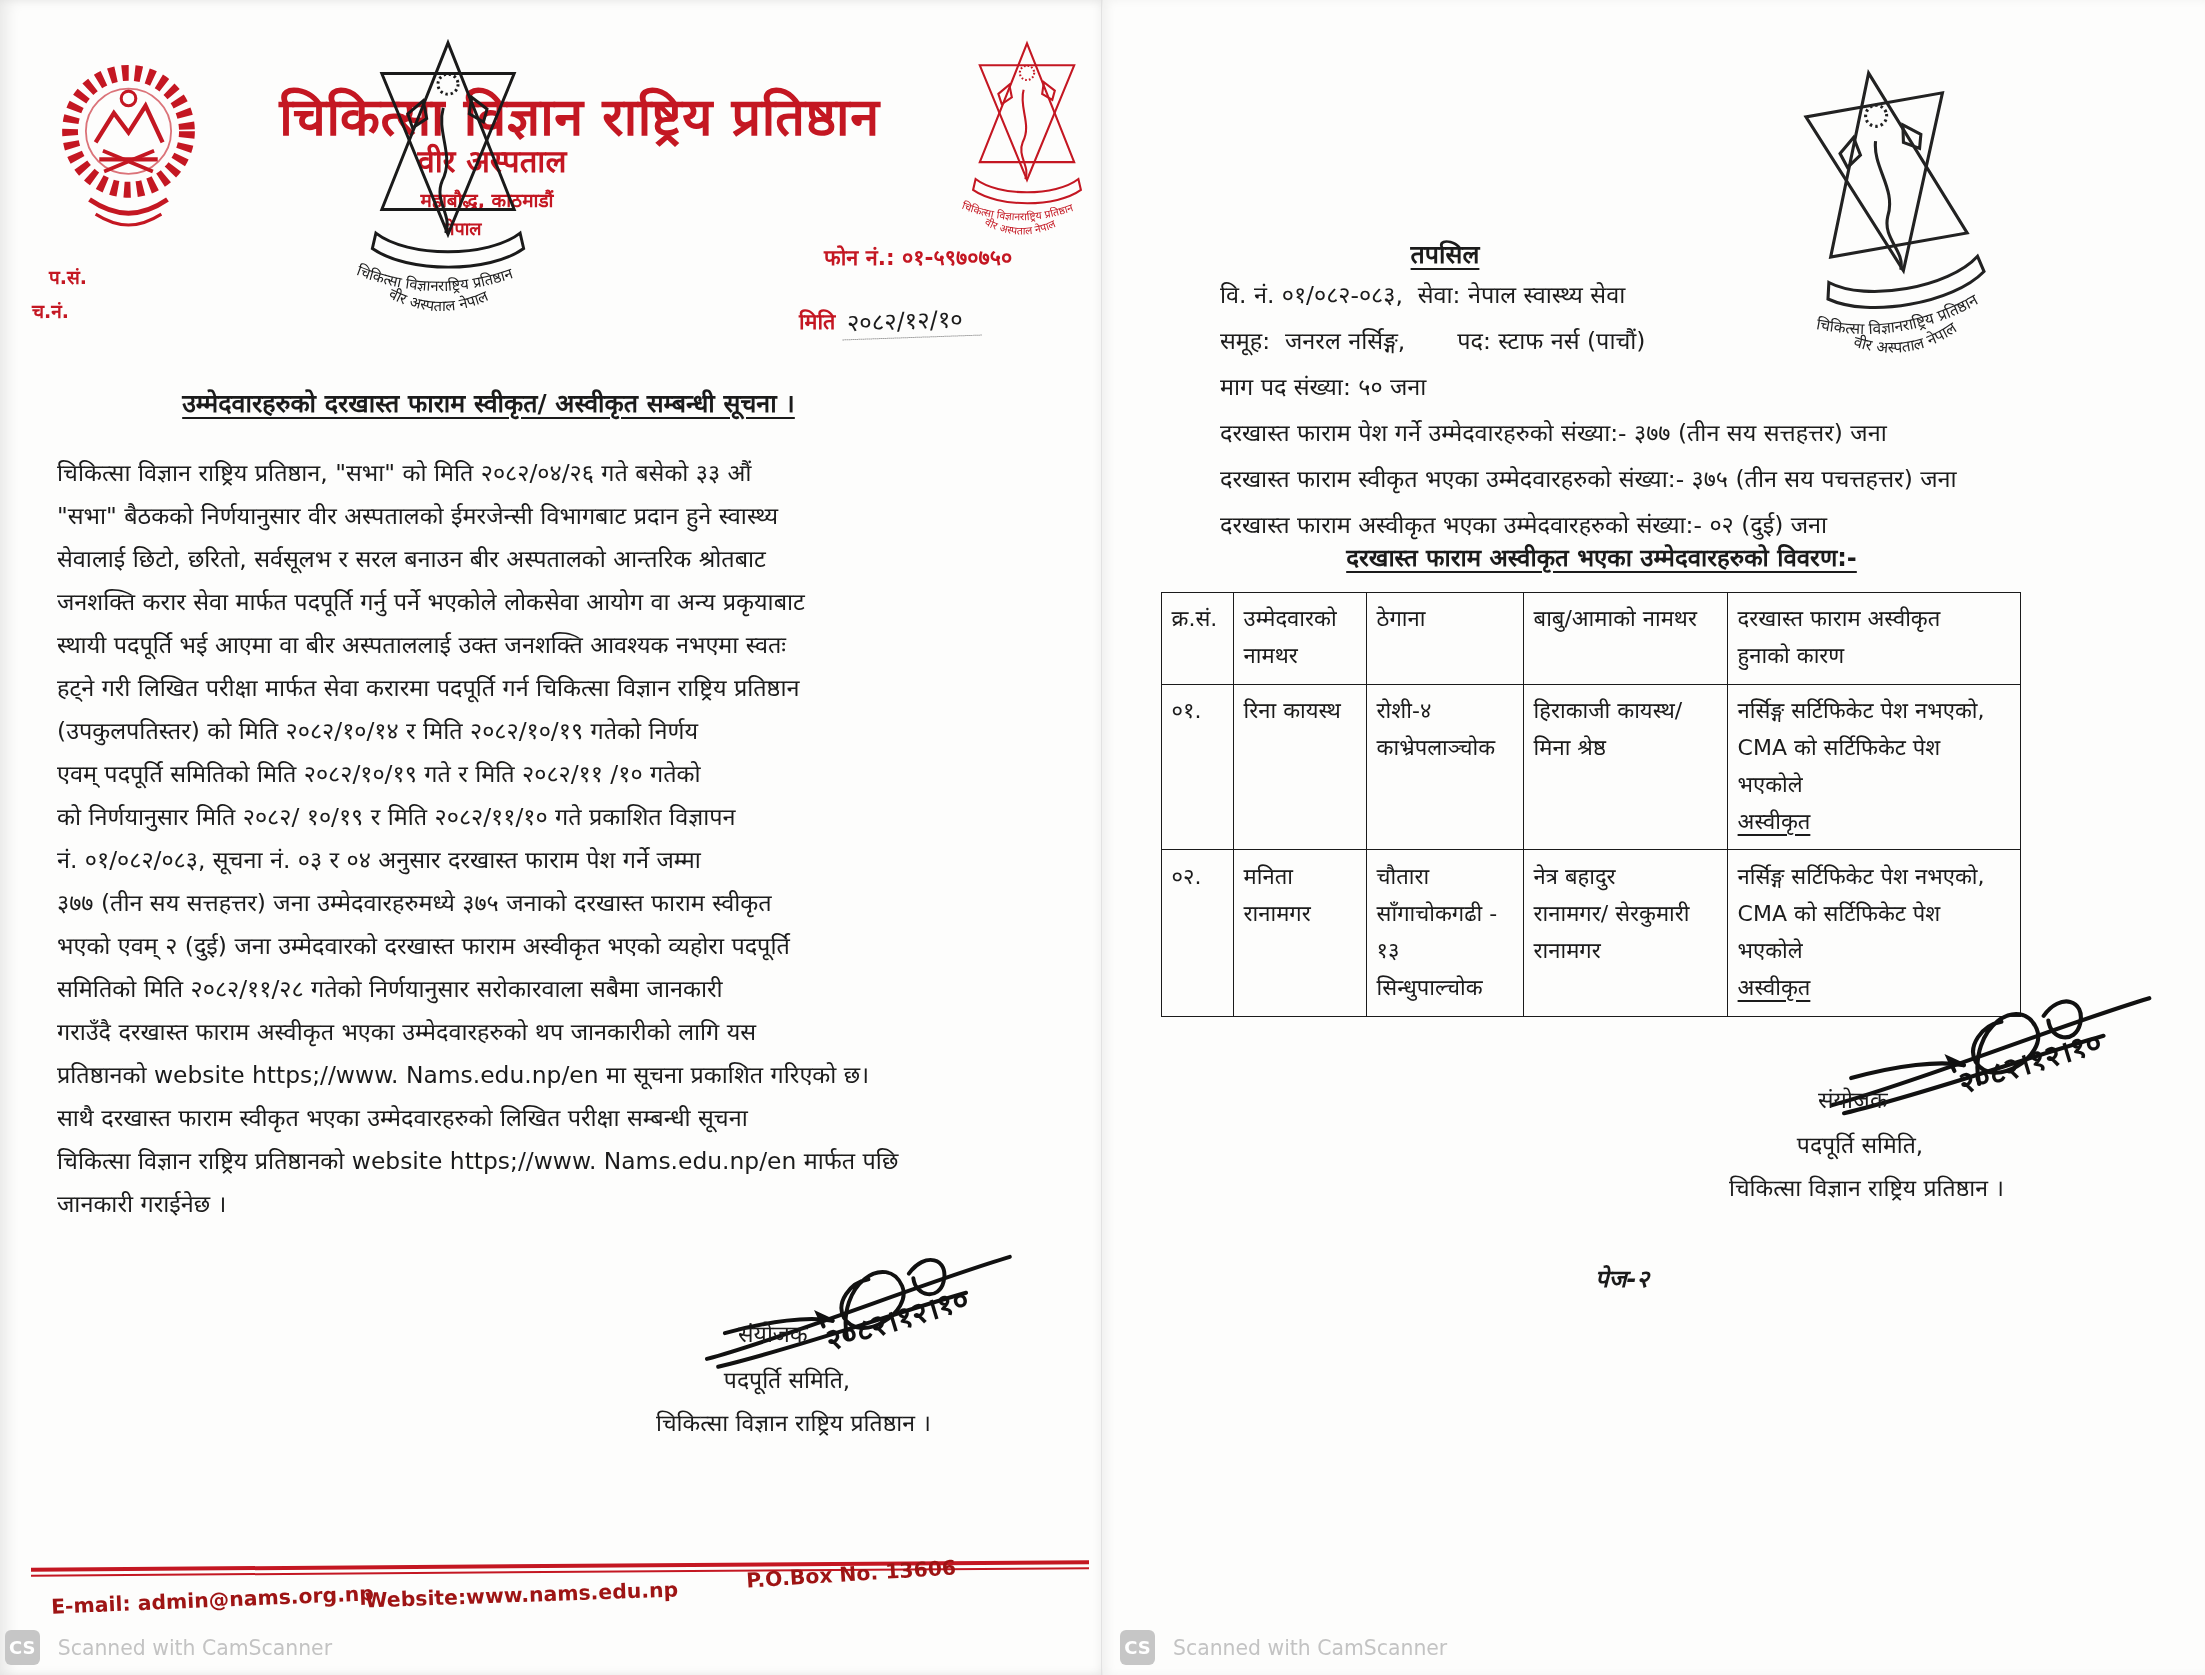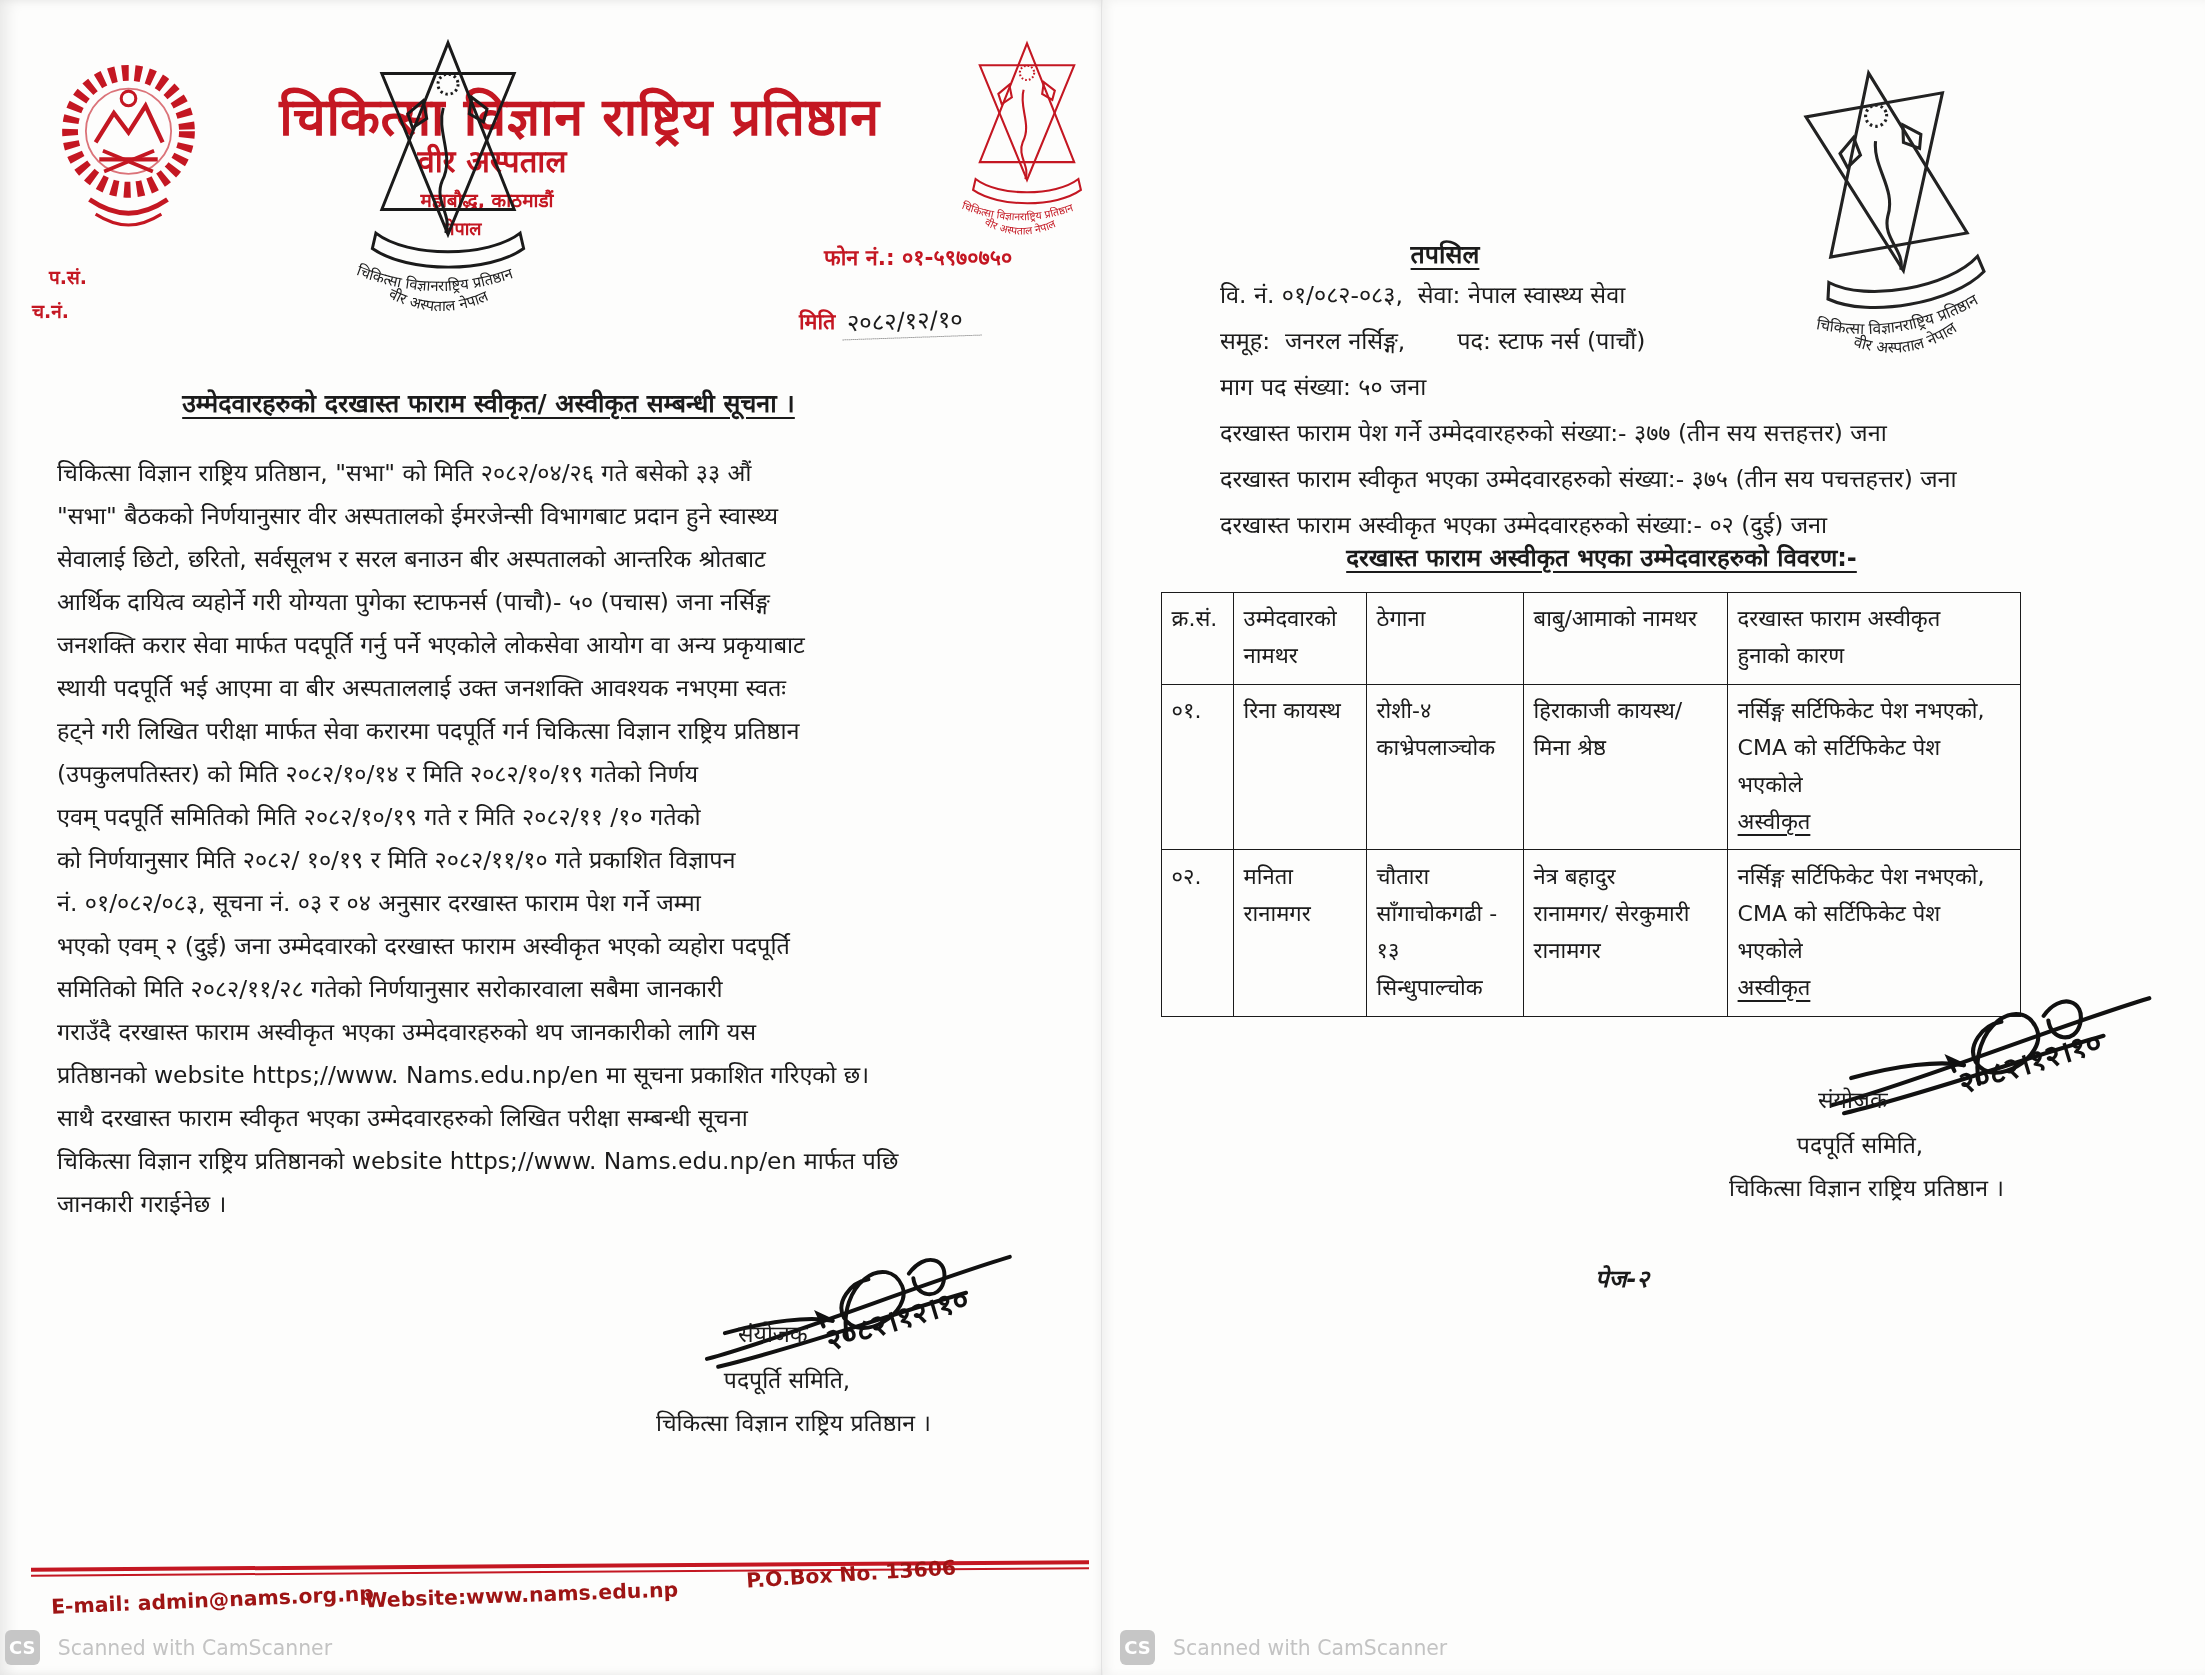--- a/index.html
+++ b/index.html
@@ -125,28 +125,28 @@
     </div>
 
     <div class="abs b devan ctr" style="left:92px;top:385px;width:793px;font-size:25px;">
       <span class="u">उम्मेदवारहरुको दरखास्त फाराम स्वीकृत/ अस्वीकृत सम्बन्धी सूचना ।</span>
     </div>
 
     <div class="abs" style="left:57px;top:452px;width:901px;">
       <div class="doc-line devan">चिकित्सा विज्ञान राष्ट्रिय प्रतिष्ठान, "सभा" को मिति २०८२/०४/२६ गते बसेको ३३ औं</div>
       <div class="doc-line devan">"सभा" बैठकको निर्णयानुसार वीर अस्पतालको ईमरजेन्सी विभागबाट प्रदान हुने स्वास्थ्य</div>
       <div class="doc-line devan">सेवालाई छिटो, छरितो, सर्वसूलभ र सरल बनाउन बीर अस्पतालको आन्तरिक श्रोतबाट</div>
-      <div class="doc-line devan">आर्थिक दायित्व व्यहोर्ने गरी योग्यता पुगेका स्टाफनर्स (पाचौ)- ५० (पचास) जना नर्सिङ्ग</div>
       <div class="doc-line devan">जनशक्ति करार सेवा मार्फत पदपूर्ति गर्नु पर्ने भएकोले लोकसेवा आयोग वा अन्य प्रकृयाबाट</div>
       <div class="doc-line devan">स्थायी पदपूर्ति भई आएमा वा बीर अस्पताललाई उक्त जनशक्ति आवश्यक नभएमा स्वतः</div>
       <div class="doc-line devan">हट्ने गरी लिखित परीक्षा मार्फत सेवा करारमा पदपूर्ति गर्न चिकित्सा विज्ञान राष्ट्रिय प्रतिष्ठान</div>
       <div class="doc-line devan">(उपकुलपतिस्तर) को मिति २०८२/१०/१४ र मिति २०८२/१०/१९ गतेको निर्णय</div>
       <div class="doc-line devan">एवम् पदपूर्ति समितिको मिति २०८२/१०/१९ गते र मिति २०८२/११ /१० गतेको</div>
       <div class="doc-line devan">को निर्णयानुसार मिति २०८२/ १०/१९ र मिति २०८२/११/१० गते प्रकाशित विज्ञापन</div>
       <div class="doc-line devan">नं. ०१/०८२/०८३, सूचना नं. ०३ र ०४ अनुसार दरखास्त फाराम पेश गर्ने जम्मा</div>
+      <div class="doc-line devan">३७७ (तीन सय सत्तहत्तर) जना उम्मेदवारहरुमध्ये ३७५ जनाको दरखास्त फाराम स्वीकृत</div>
       <div class="doc-line devan">भएको एवम् २ (दुई) जना उम्मेदवारको दरखास्त फाराम अस्वीकृत भएको व्यहोरा पदपूर्ति</div>
       <div class="doc-line devan">समितिको मिति २०८२/११/२८ गतेको निर्णयानुसार सरोकारवाला सबैमा जानकारी</div>
       <div class="doc-line devan">गराउँदै दरखास्त फाराम अस्वीकृत भएका उम्मेदवारहरुको थप जानकारीको लागि यस</div>
       <div class="doc-line devan">प्रतिष्ठानको website https;//www. Nams.edu.np/en मा सूचना प्रकाशित गरिएको छ।</div>
       <div class="doc-line devan">साथै दरखास्त फाराम स्वीकृत भएका उम्मेदवारहरुको लिखित परीक्षा सम्बन्धी सूचना</div>
       <div class="doc-line devan">चिकित्सा विज्ञान राष्ट्रिय प्रतिष्ठानको website https;//www. Nams.edu.np/en मार्फत पछि</div>
       <div class="doc-line devan">जानकारी गराईनेछ ।</div>
     </div>
 
     <svg class="abs" style="left:685px;top:1249px;width:349px;height:129px;" viewBox="0 0 580 215" width="349" height="129">

